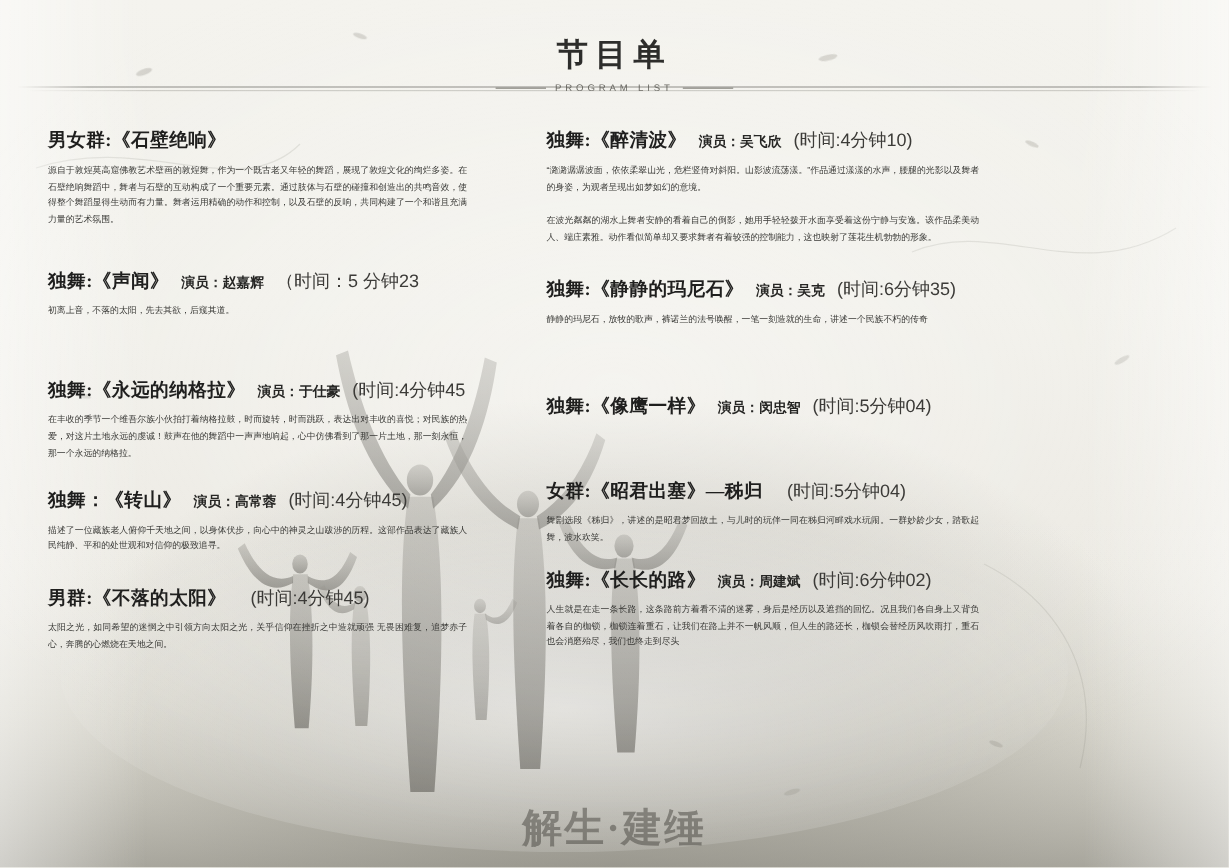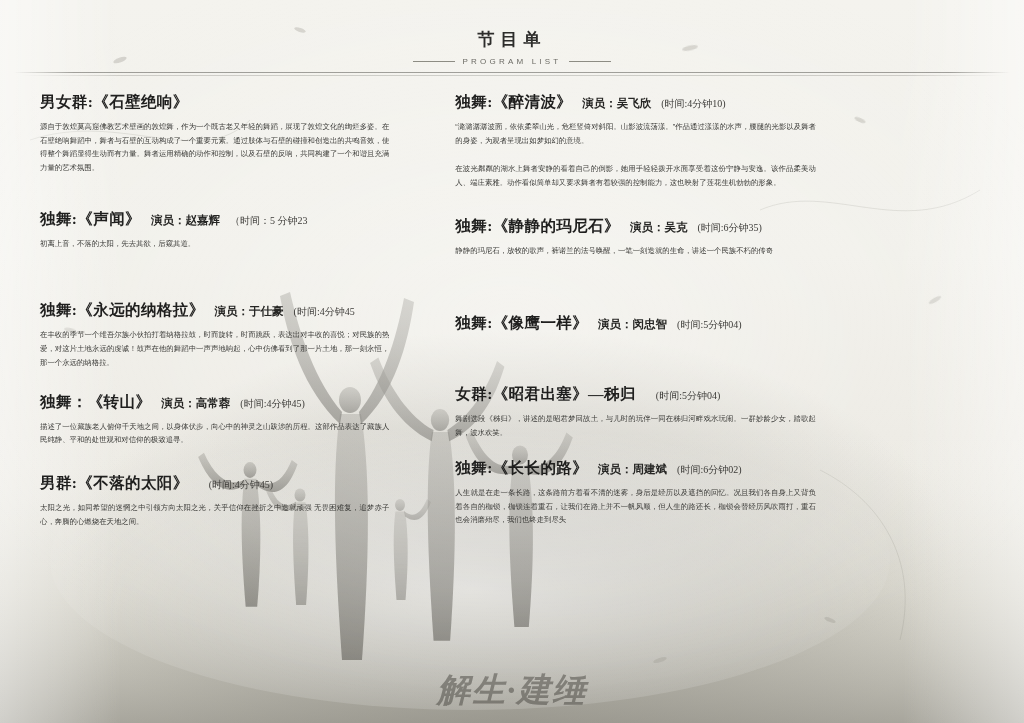--- a/index.html
+++ b/index.html
@@ -45,21 +45,21 @@
   
   .header {
     position: absolute;
     top: 28px;
     left: 0;
     width: 100%;
     text-align: center;
   }
   .main-title {
     font-family: "Liberation Serif", serif;
-    font-size: 17px;
+    font-size: 26px;
     letter-spacing: 6px;
     color: #2d2d2b;
     font-weight: 700;
     margin: 0;
   }
   .sub-title-row {
     margin-top: 6px;
     display: flex;
     align-items: center;
     justify-content: center;
@@ -89,21 +89,21 @@
     top: 75px;
     left: 22px;
     width: 980px;
     height: 1px;
     background: linear-gradient(90deg, rgba(120,119,112,0.0) 0%, rgba(120,119,112,0.30) 10%, rgba(120,119,112,0.30) 90%, rgba(120,119,112,0.0) 100%);
   }
 
   
   .content {
     position: absolute;
-    top: 92px;
+    top: 107px;
     left: 0;
     width: 856px;
     display: flex;
   }
   .col {
     width: 512px;
     box-sizing: border-box;
   }
   .col.left { padding: 0 40px 0 40px; }
   .col.right { padding: 0 40px 0 26px; }
@@ -124,22 +124,22 @@
     letter-spacing: 0.4px;
   }
   .item-performer {
     font-family: "Liberation Serif", serif;
     font-size: 11.5px;
     color: #262624;
     font-weight: 700;
     margin-left: 6px;
   }
   .item-duration {
-    font-family: Liberation Serif, serif;
-    font-size: 10px;
+    font-family: Liberation Sans, sans-serif;
+    font-size: 15px;
     color: #3c3b38;
     margin-left: 6px;
     white-space: nowrap;
   }
   .item-desc {
     margin-top: 7px;
     font-family: "Liberation Sans", sans-serif;
     font-size: 7.4px;
     line-height: 1.85;
     color: #3a3a37;
@@ -167,21 +167,20 @@
     left: 0;
     bottom: 10px;
     width: 100%;
     text-align: center;
     font-family: "Liberation Serif", serif;
     font-size: 33px;
     letter-spacing: 2px;
     color: rgba(70,68,62,0.50);
     font-weight: 700;
     pointer-events: none;
-    font-style: italic;
   }
 </style>
 </head>
 <body>
 
 <div class="page">
 
   <div class="bg-art">
     <svg viewBox="0 0 1024 723" preserveAspectRatio="none" aria-hidden="true">
       <defs>

